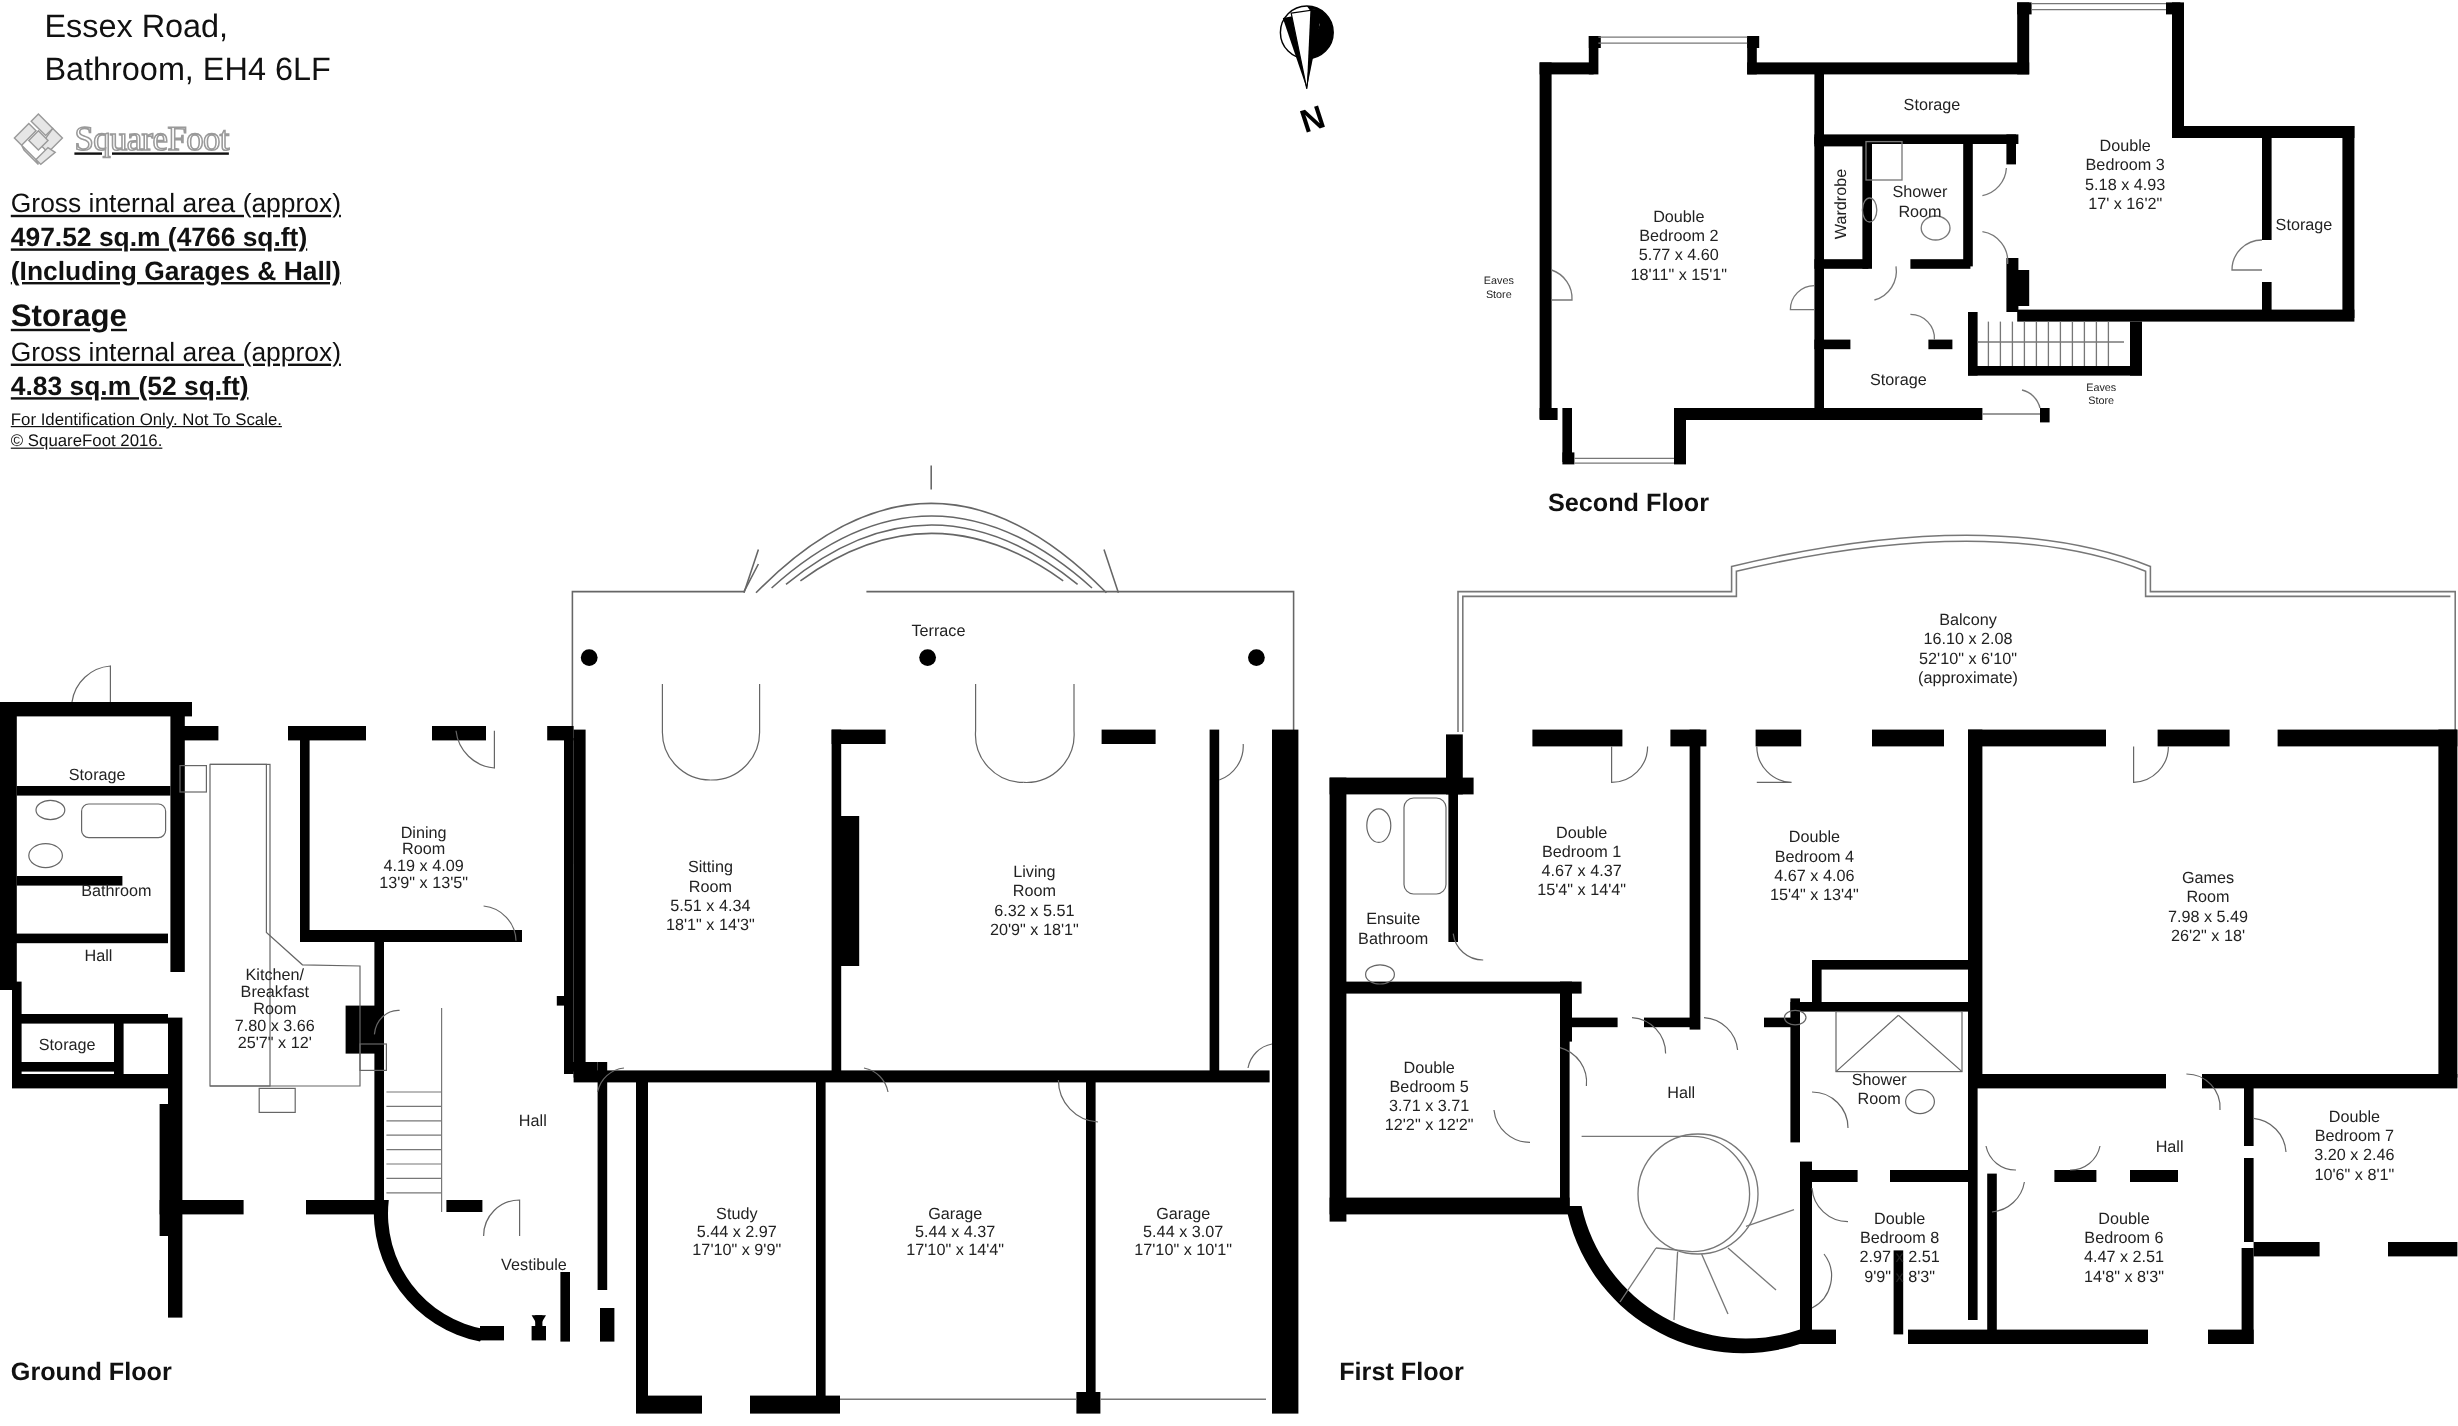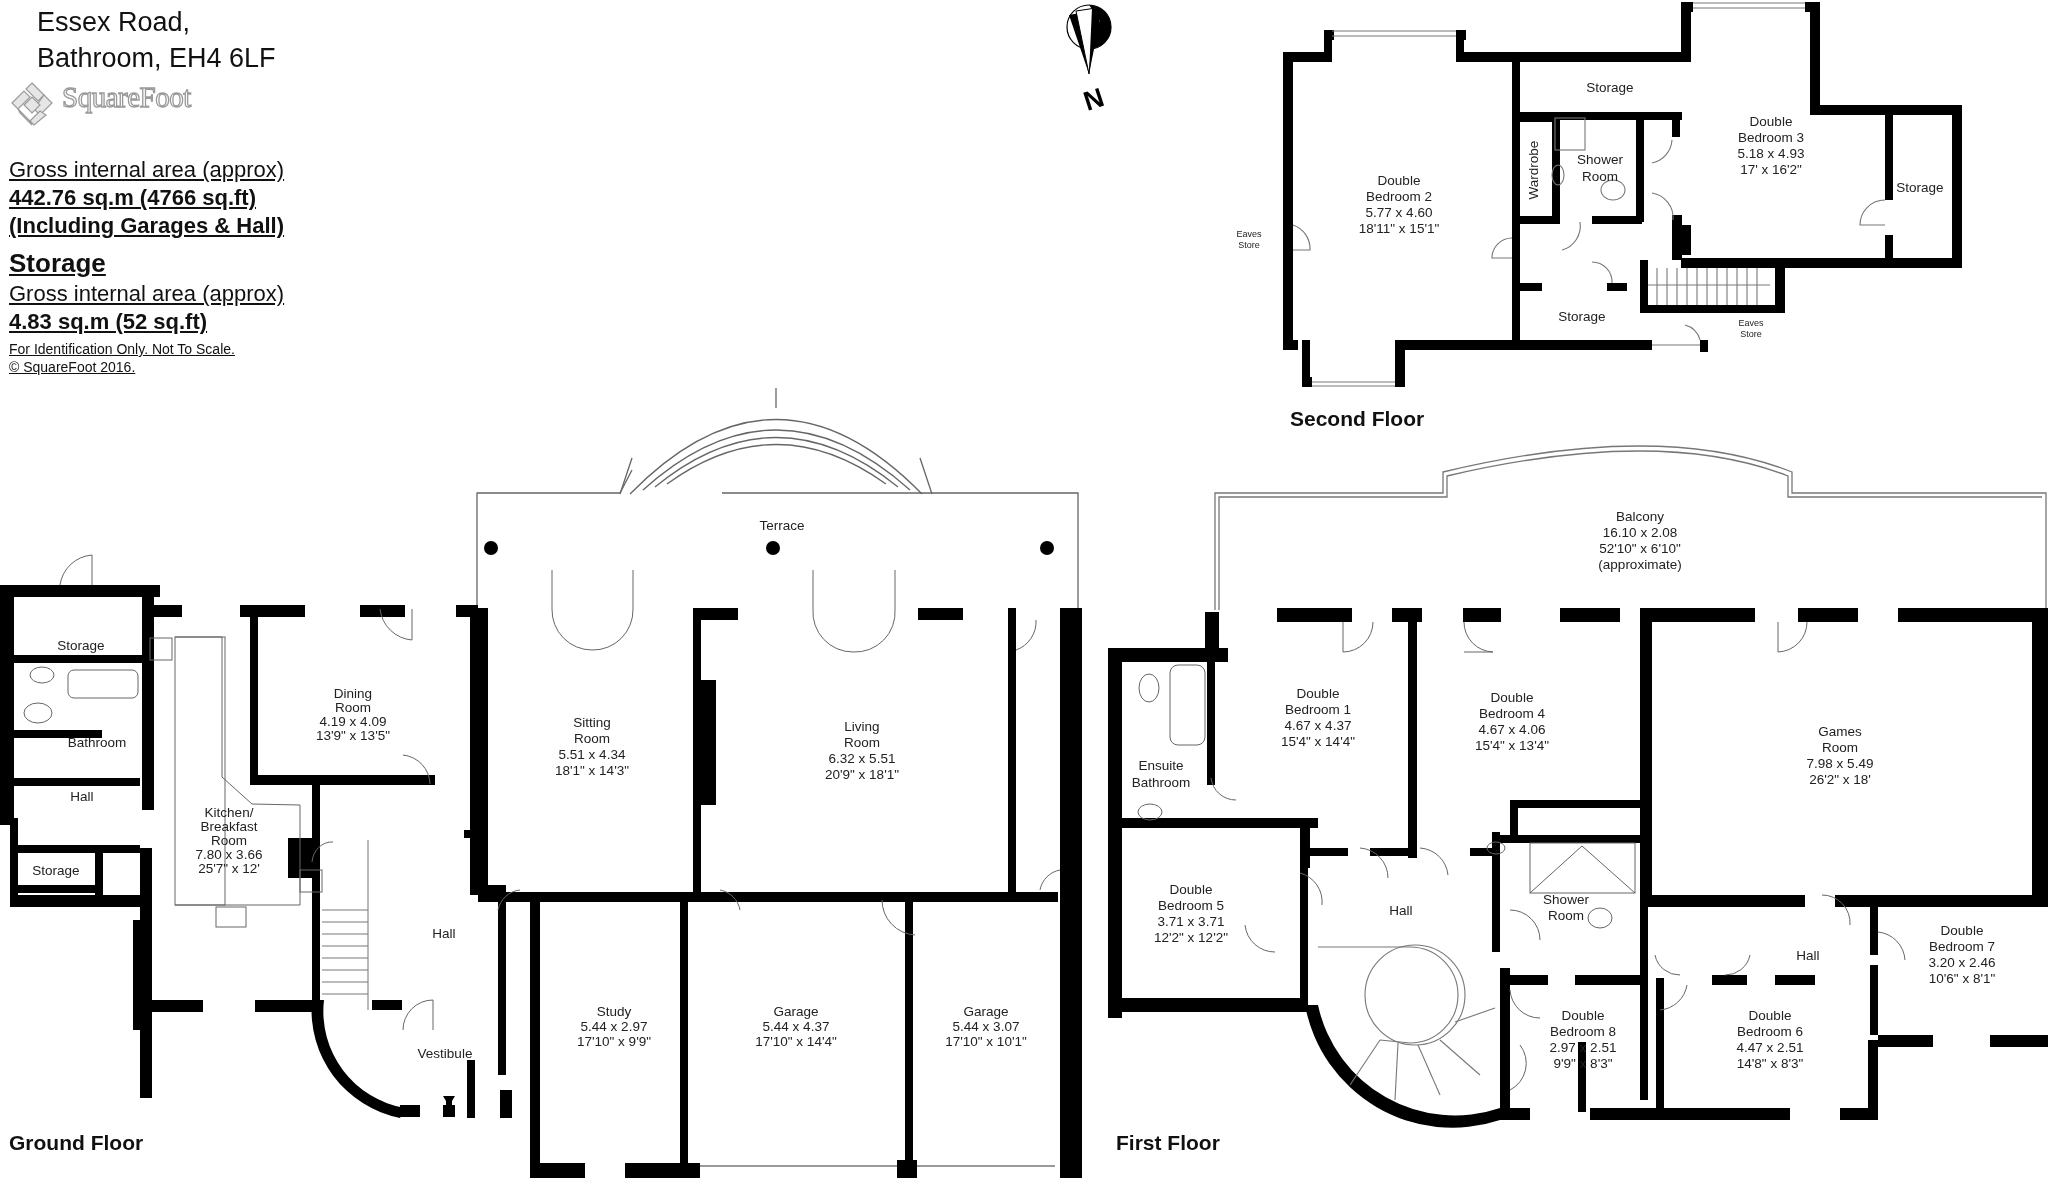--- a/index.html
+++ b/index.html
@@ -1,19 +1,19 @@
 <!DOCTYPE html>
 <html><head>
 <meta charset="utf-8">
 <style>
   html, body { margin: 0; padding: 0; background: #ffffff; }
   body { width: 2048px; height: 1188px; position: relative; overflow: hidden; font-family: "Liberation Sans", sans-serif; color: #111; }
   .abs { position: absolute; }
   .title { left: 9px; top: 4px; font-weight: normal; font-size: 27px; line-height: 36px; color: #111; margin-left: 28px; }
-  .logo { left: 10px; top: 81px; display: flex; align-items: flex-start; gap: 8px; }
+  .logo { left: 10px; top: 93px; display: flex; align-items: center; gap: 8px; text-decoration: underline; }
   .logo-text { font-size: 29px; color: #fff; -webkit-text-stroke: 1.3px #9a9a9a; letter-spacing: -0.5px; font-family: "Liberation Serif", serif; }
   .info { left: 9px; top: 156px; font-size: 22px; line-height: 28px; color: #111; text-decoration: underline; }
   .info .b { font-weight: bold; }
   .info .h { font-weight: bold; font-size: 26px; margin-top: 6px; line-height: 34px; }
   .info .small { font-size: 14px; line-height: 18px; margin-top: 4px; }
   .floor-label { font-weight: bold; font-size: 21px; }
   svg.plan { position: absolute; left: 0; top: 0; }
   svg text { font-family: "Liberation Sans", sans-serif; fill: #222; }
   .rl { font-size: 13.5px; }
   .sl { font-size: 9px; }
@@ -35,21 +35,21 @@
       <polygon points="8,28 20,40 22,44 10,32"></polygon>
       <polygon points="14,24 22,16 30,24 22,32"></polygon>
       <polygon points="20,40 30,30 36,34 24,44"></polygon>
     </g>
   </svg>
   <span class="logo-text">SquareFoot</span>
 </div>
 
 <div class="abs info">
   <div>Gross internal area (approx)</div>
-  <div class="b">442.76 sq.m (4766 sq.ft)</div>
+  <div class="b">497.52 sq.m (4766 sq.ft)</div>
   <div class="b">(Including Garages &amp; Hall)</div>
   <div class="h">Storage</div>
   <div>Gross internal area (approx)</div>
   <div class="b">4.83 sq.m (52 sq.ft)</div>
   <div class="small">For Identification Only. Not To Scale.</div>
   <div class="small" style="margin-top:0">© SquareFoot 2016.</div>
 </div>
 
 <svg class="plan" width="2048" height="1188" viewBox="0 0 2048 1188">
 

